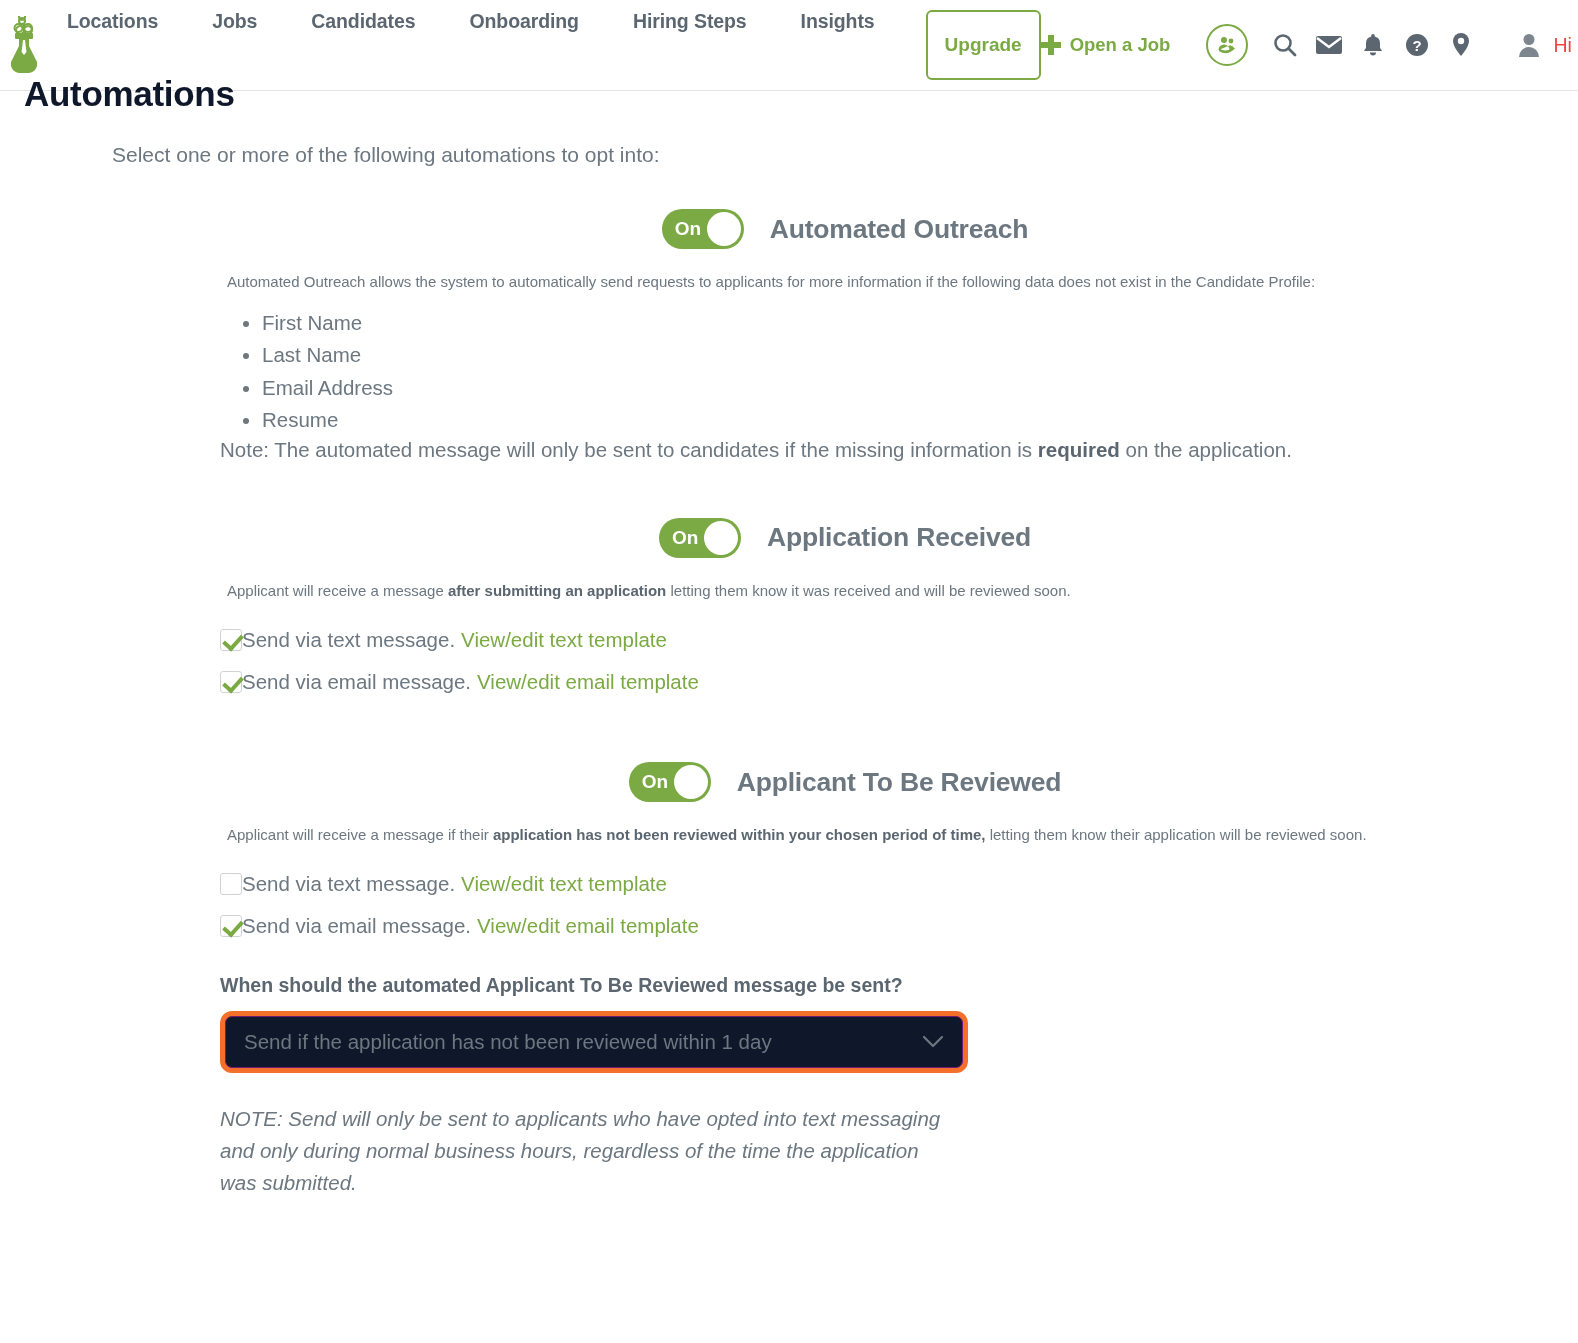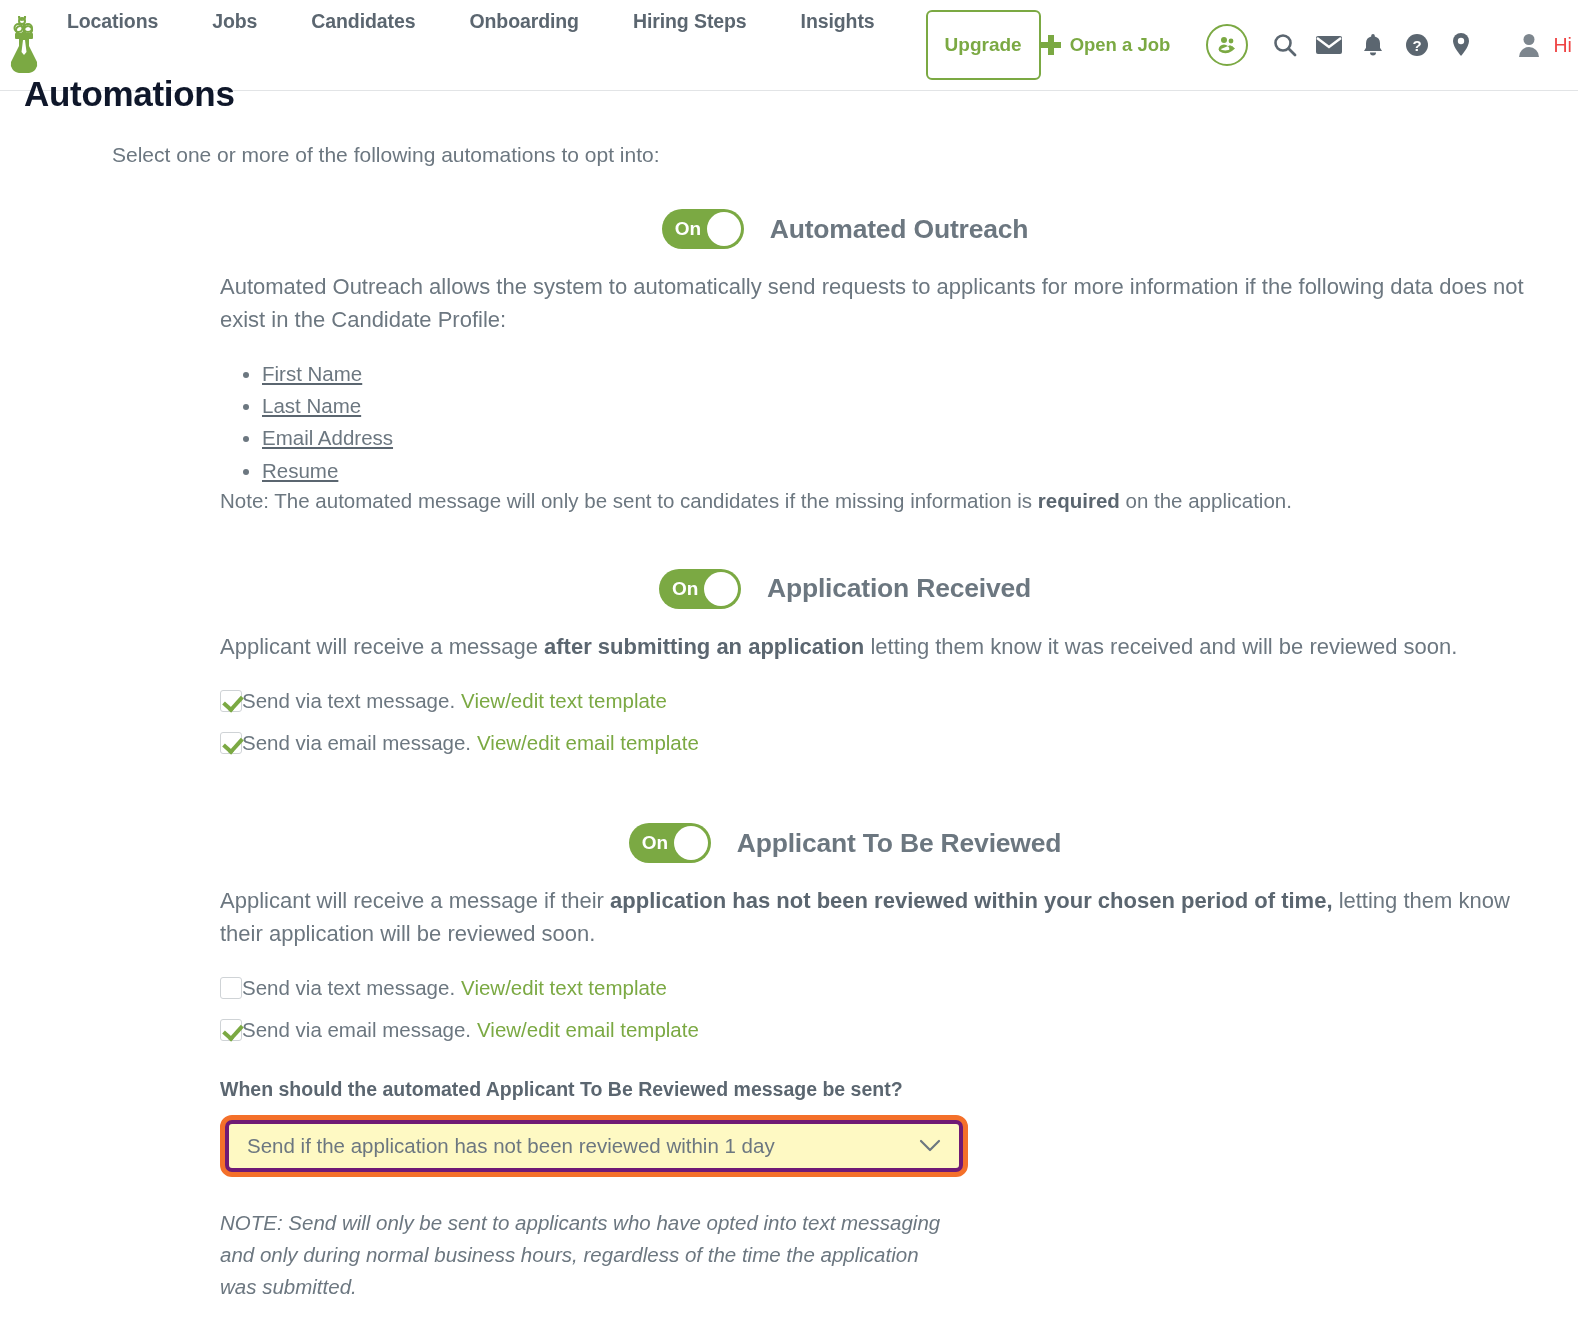--- a/index.html
+++ b/index.html
@@ -176,32 +176,31 @@
     color: #6c7780;
     margin-left: 26px;
     letter-spacing: -0.2px;
   }
 
   .auto-body {
     padding-left: 108px;
     max-width: 1430px;
   }
   .auto-desc {
-    font-size: 22px;
+    font-size: 15px;
     line-height: 1.48;
     color: #6c7780;
-    margin: 0;
+    margin: 7px;
   }
   .auto-desc b { font-weight: 700; color: #5b6670; }
 
   ul.fieldlist {
-    margin: 22px 0 0 0;
+    margin: 14px 0 0 0;
     padding-left: 42px;
     list-style: disc;
-    text-decoration: underline;
   }
   ul.fieldlist li {
     font-size: 20.5px;
     line-height: 1.57;
     color: #6c7780;
   }
   .note-line {
     font-size: 20.5px;
     color: #6c7780;
     margin: 2px 0 0 0;
@@ -255,23 +254,23 @@
   .select-outer {
     width: 748px;
     border: 5px solid #f4702a;
     border-radius: 12px;
     padding: 0;
     background: #f4702a;
   }
   .select-box {
     width: 100%;
     height: 52px;
-    border: 4px solid #701a75;
+    border: 1px solid #701a75;
     border-radius: 7px;
-    background: #fef9c3;
+    background: #0f172a;
     display: flex;
     align-items: center;
     padding: 0 18px;
     cursor: pointer;
   }
   .select-value {
     font-size: 20.5px;
     color: #6c7780;
     flex: 1;
   }

